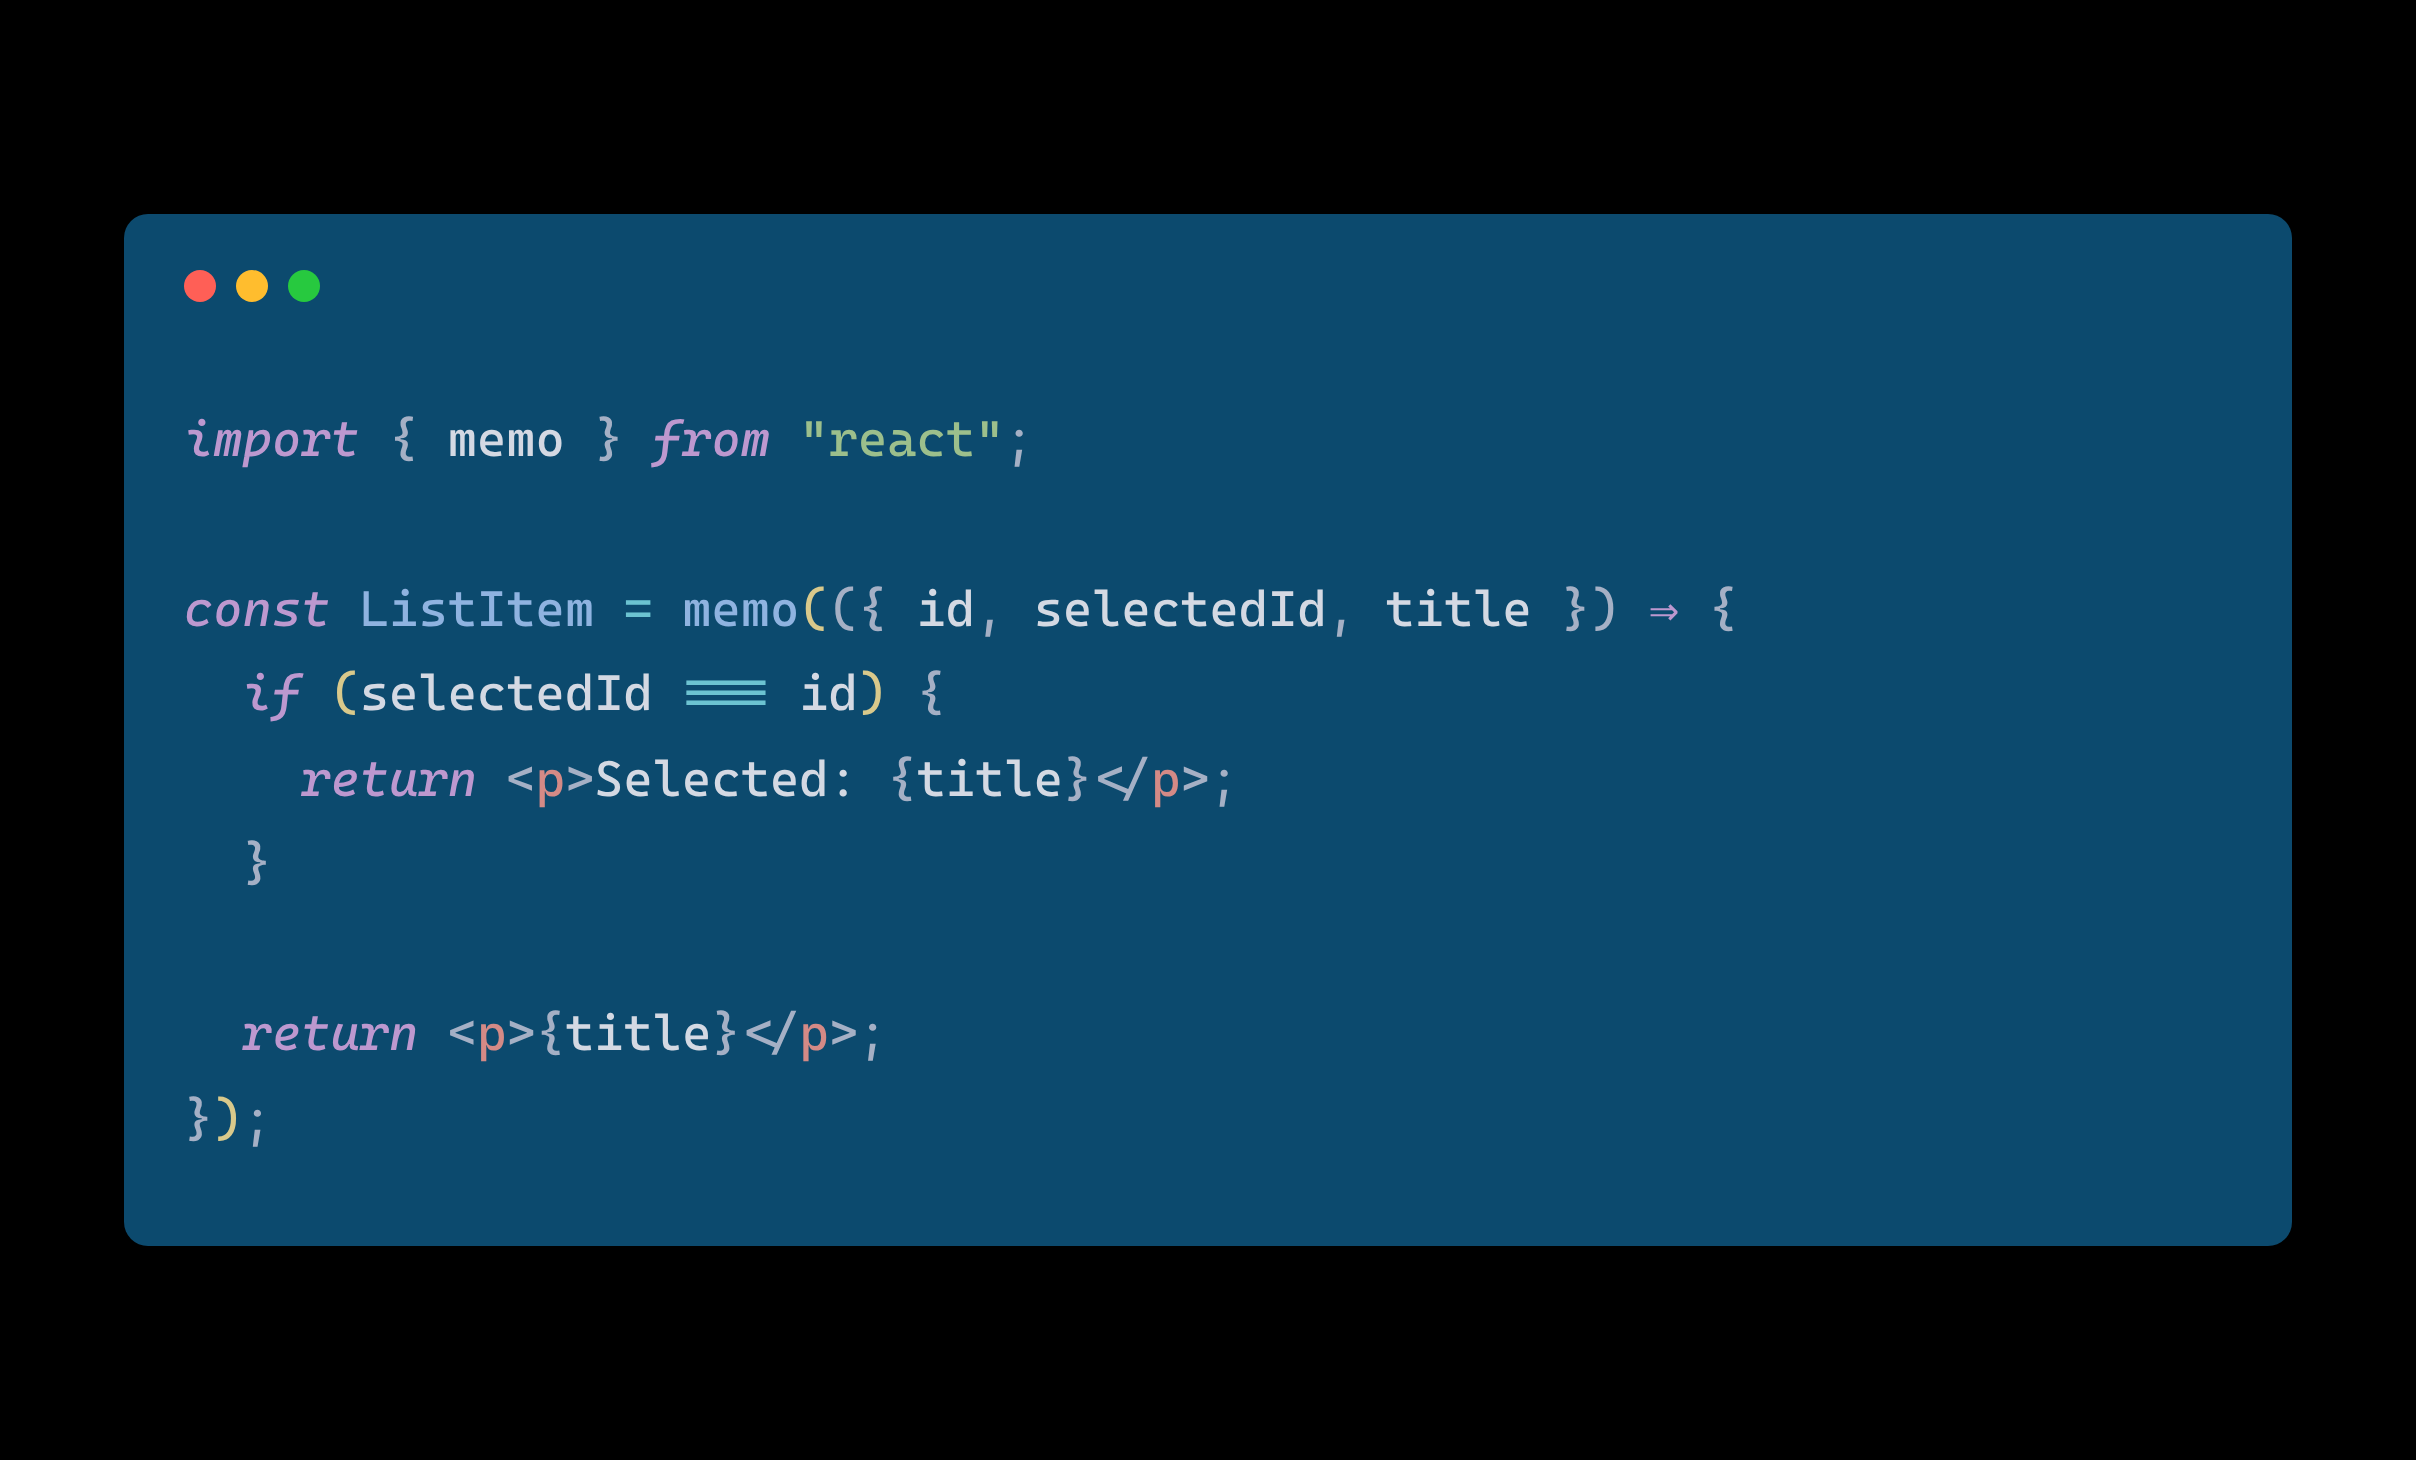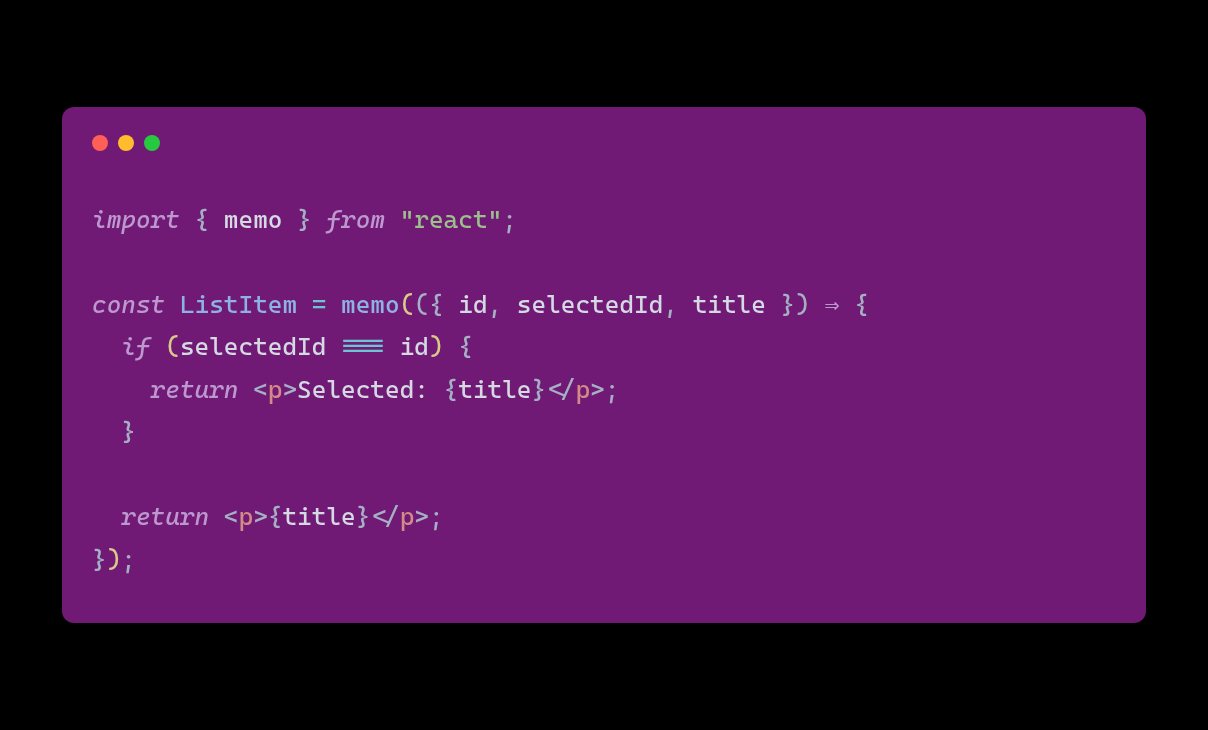--- a/index.html
+++ b/index.html
@@ -13,21 +13,21 @@
       height: 730px;
       background: #000000;
       display: flex;
       align-items: center;
       justify-content: center;
       font-family: ui-monospace, 'SF Mono', 'Monaco', 'Cascadia Code', 'Roboto Mono', Menlo, Consolas, monospace;
     }
 
     .window {
       width: 1084px;
-      background: #701a75;
+      background: #0c4a6e;
       border-radius: 12px;
       padding: 28px 30px 42px 30px;
       box-shadow: 0 20px 50px rgba(0,0,0,0.6);
     }
 
     .traffic-lights {
       display: flex;
       gap: 10px;
       margin-bottom: 48px;
     }

